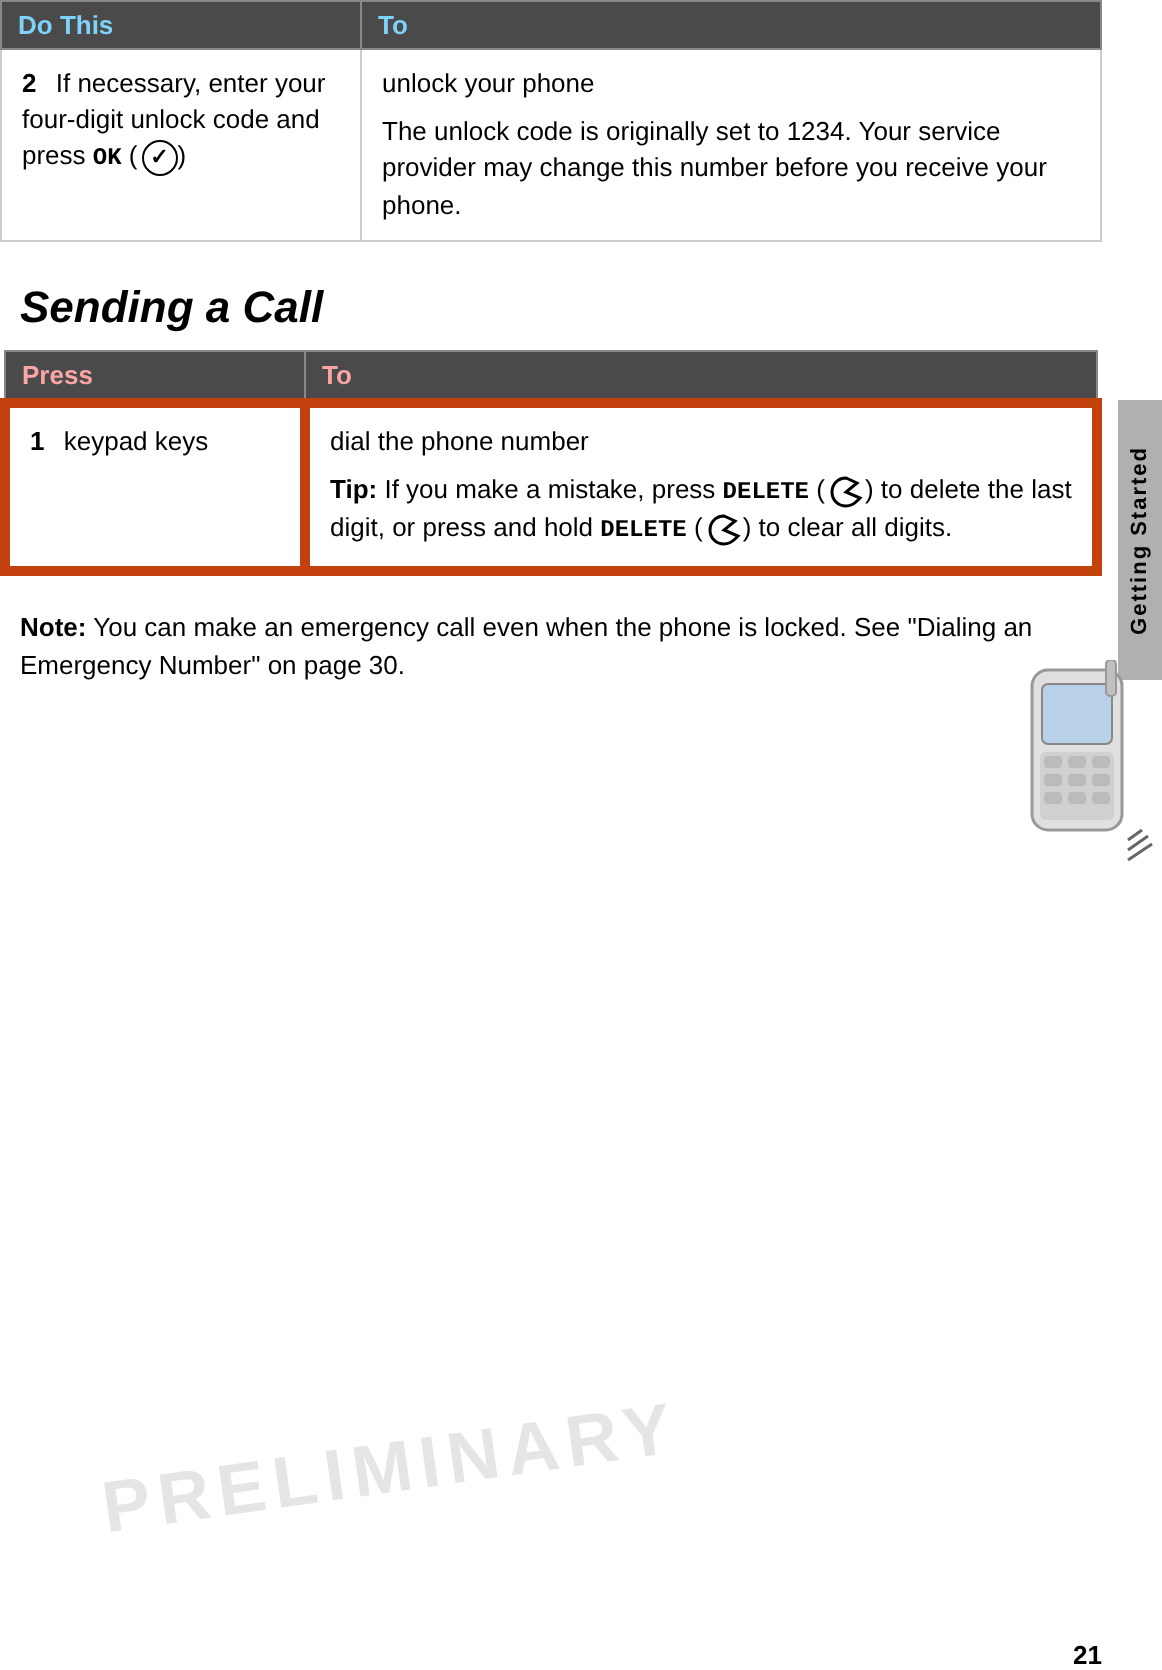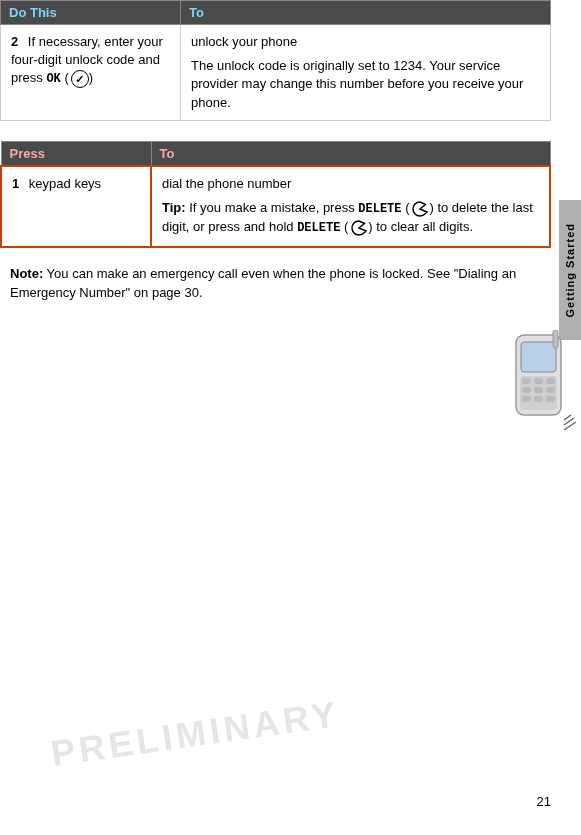--- a/index.html
+++ b/index.html
@@ -99,21 +99,21 @@
       background: #4a4a4a;
       color: #fca5a5;
       font-weight: bold;
       font-size: 13px;
       padding: 4px 8px;
       text-align: left;
       border: 1px solid #888;
     }
 
     .press-table tbody tr td {
-      border: 2px solid #c2410c;
+      border: 5px solid #c2410c;
       padding: 8px 10px;
       vertical-align: top;
       font-size: 13px;
       line-height: 1.4;
     }
 
     .press-table tbody tr td:first-child {
       width: 150px;
     }
 
@@ -160,24 +160,24 @@
       transform: rotate(180deg);
       font-size: 11px;
       font-weight: bold;
       color: #000;
       letter-spacing: 1px;
     }
 
     
     .page-number {
       position: absolute;
-      bottom: 26px;
+      bottom: 0;
       right: 30px;
       font-size: 13px;
-      font-weight: normal;
+      font-weight: bold;
     }
 
     
     .watermark {
       position: absolute;
       bottom: 80px;
       left: 50px;
       font-size: 36px;
       font-weight: bold;
       color: rgba(180, 180, 180, 0.35);
@@ -231,20 +231,21 @@
           <span>If necessary, enter your four-digit unlock code and press <span class="bold-mono">OK</span> (<span class="circle-key">✓</span>)</span>
         </td>
         <td>
           <div style="margin-bottom:6px;">unlock your phone</div>
           <div>The unlock code is originally set to 1234. Your service provider may change this number before you receive your phone.</div>
         </td>
       </tr>
     </tbody>
   </table>
 
+  <div class="section-heading">Sending a Call</div>
 
   <table class="press-table">
     <thead>
       <tr>
         <th>Press</th>
         <th>To</th>
       </tr>
     </thead>
     <tbody>
       <tr>

